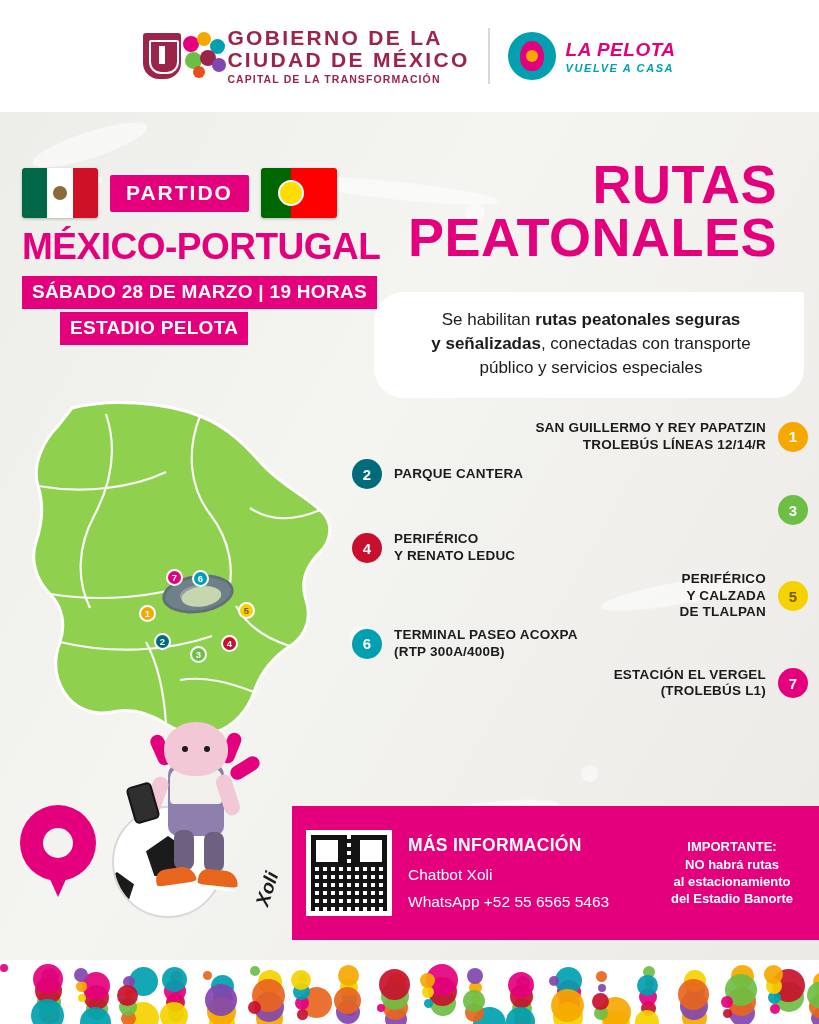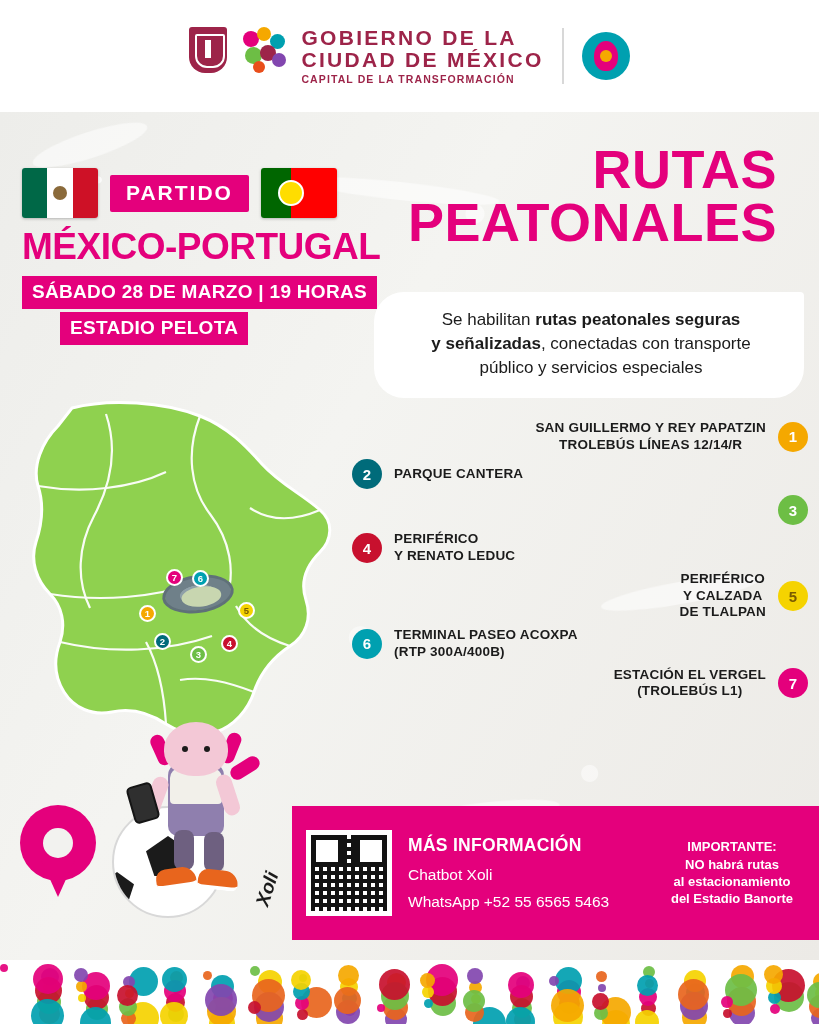--- a/index.html
+++ b/index.html
@@ -18,21 +18,21 @@
 
   
   .header {
     position: absolute; top: 0; left: 0;
     width: 819px; height: 112px;
     background: #ffffff;
     display: flex; align-items: center; justify-content: center;
     gap: 0px;
     z-index: 20;
   }
-  .hdr-inner { display: flex; gap: 14px; }
+  .hdr-inner { display: flex; align-items: center; }
   .shield {
     width: 38px; height: 46px;
     background: #9d2449;
     border-radius: 3px 3px 16px 16px;
     position: relative;
     flex: none;
   }
   .shield::before {
     content: "";
     position: absolute; left: 6px; top: 7px;
@@ -168,21 +168,21 @@
   .match-venue {
     background: #e4007c; color: #fff;
     font-size: 19px; font-weight: bold; letter-spacing: 0.3px;
     padding: 5px 10px 6px; margin-top: 3px;
     display: inline-block;
     margin-left: 38px;
   }
 
   
   .rutas-title {
-    position: absolute; right: 42px; top: 143px;
+    position: absolute; right: 42px; top: 158px;
     text-align: right; color: #e4007c;
     font-size: 54px; font-weight: bold; line-height: 0.98;
     letter-spacing: 0.5px;
     z-index: 10;
   }
 
   
   .sub-card {
     position: absolute; left: 374px; top: 292px;
     width: 430px; padding: 16px 22px 18px 26px;
@@ -210,21 +210,21 @@
   .route-num {
     width: 30px; height: 30px; border-radius: 50%;
     color: #fff; font-size: 15px; font-weight: bold;
     display: flex; align-items: center; justify-content: center;
     flex: none;
   }
   .route-label {
     font-size: 13.5px; font-weight: bold; color: #1b1b1b;
     line-height: 1.24; letter-spacing: 0.2px;
   }
-  .route.left .route-label { text-align: center; }
+  .route.left .route-label { text-align: right; }
   .route.right .route-label { text-align: left; }
 
   
   .map-wrap {
     position: absolute; left: 14px; top: 390px;
     width: 360px; height: 370px; z-index: 5;
   }
   .stadium {
     position: absolute; left: 148px; top: 185px;
     width: 72px; height: 38px;
@@ -410,20 +410,24 @@
       </div>
       <div class="gob-text">
         <div class="l1">GOBIERNO DE LA</div>
         <div class="l2">CIUDAD DE MÉXICO</div>
         <div class="l3">CAPITAL DE LA TRANSFORMACIÓN</div>
       </div>
     </div>
     <div class="hdr-div"></div>
     <div class="pelota-logo">
       <div class="pelota-badge"></div>
+      <div class="pelota-text">
+        <div class="p1">LA PELOTA</div>
+        <div class="p2">VUELVE A CASA</div>
+      </div>
     </div>
   </div>
 
   <div class="body-area">
     <div class="scuff" style="left:30px; top:20px; width:120px; height:26px; transform:rotate(-18deg);"></div>
     <div class="scuff" style="left:300px; top:70px; width:200px; height:18px; transform:rotate(6deg);"></div>
     <div class="scuff" style="left:600px; top:470px; width:160px; height:22px; transform:rotate(-10deg);"></div>
     <div class="scuff" style="left:60px; top:560px; width:90px; height:16px; transform:rotate(14deg);"></div>
     <div class="scuff" style="left:420px; top:690px; width:140px; height:20px; transform:rotate(-6deg);"></div>
   </div>

